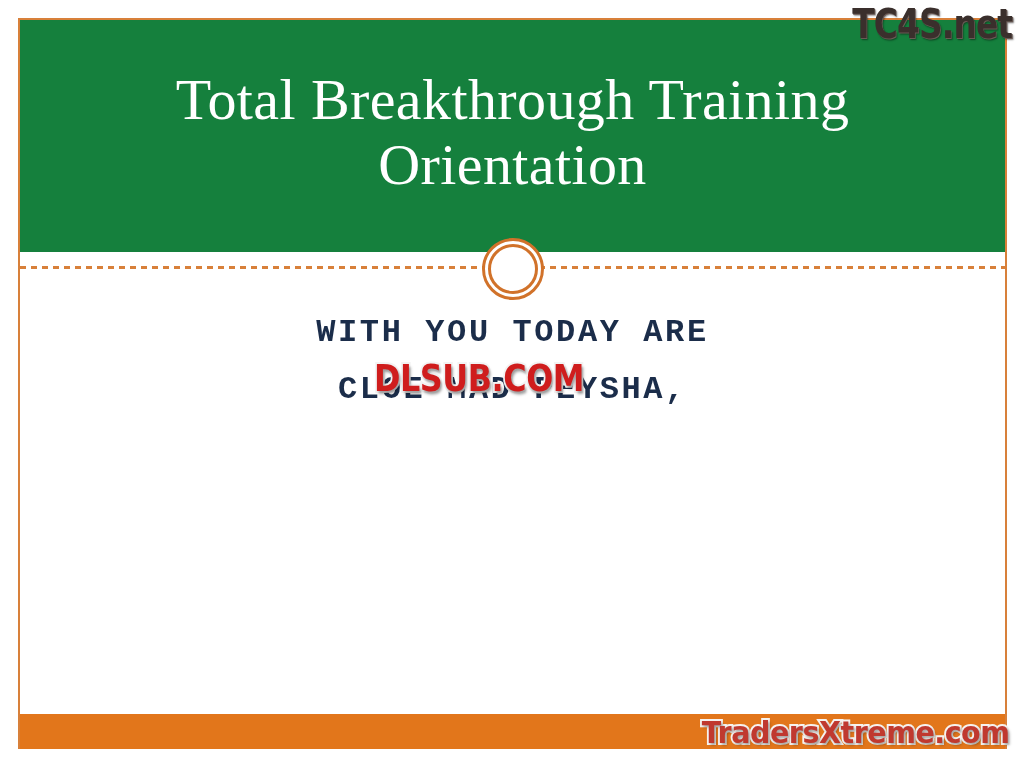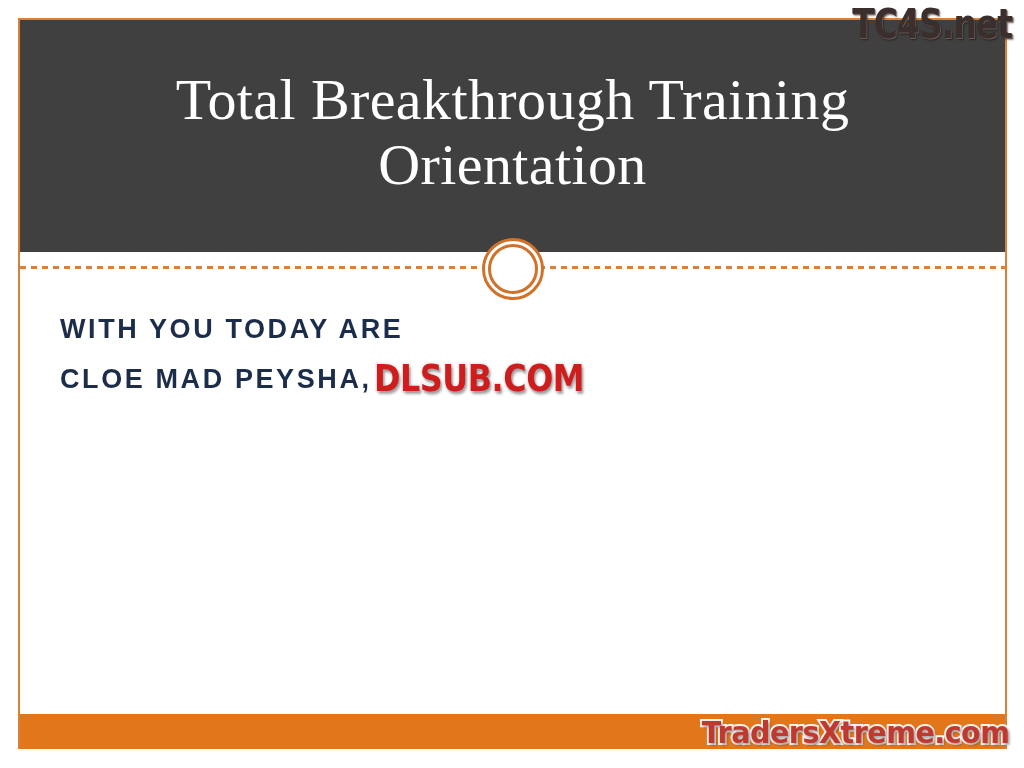--- a/index.html
+++ b/index.html
@@ -37,21 +37,21 @@
     pointer-events: none;
   }
 
   
   #title-band {
     position: absolute;
     left: 20px;
     top: 20px;
     width: 985px;
     height: 232px;
-    background: #404040;
+    background: #15803d;
   }
 
   #slide-title {
     position: absolute;
     left: 0;
     top: 0;
     width: 100%;
     height: 100%;
     display: flex;
     align-items: center;
@@ -114,24 +114,25 @@
     border-radius: 50%;
     box-sizing: border-box;
   }
 
   
   #subtitle-block {
     position: absolute;
     left: 60px;
     top: 310px;
     width: 905px;
+    text-align: center;
     color: #1b2d4a;
-    font-family: Liberation Sans, sans-serif;
+    font-family: Liberation Mono, monospace;
     font-weight: bold;
-    font-size: 27px;
+    font-size: 32px;
     line-height: 1.42;
     letter-spacing: 2.6px;
   }
   #subtitle-block .sub-line {
     display: block;
     white-space: nowrap;
   }
   #subtitle-line-1 { margin-bottom: 12px; }
 
   

